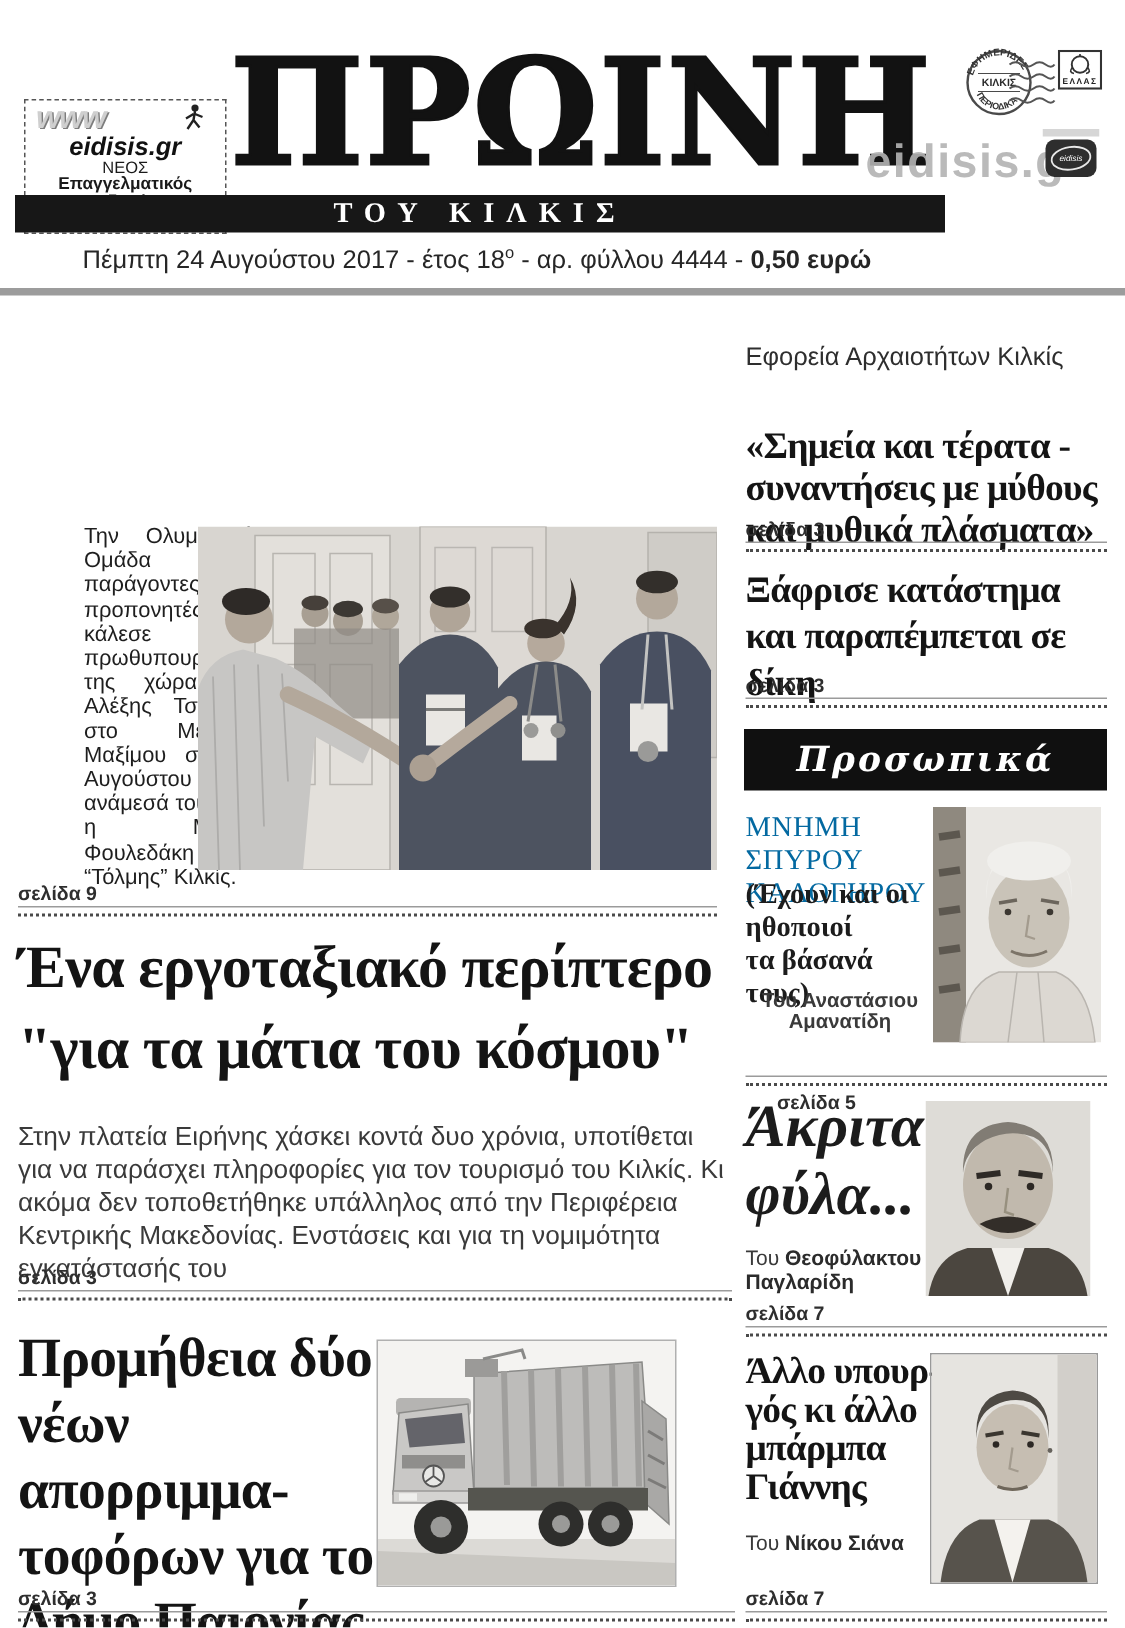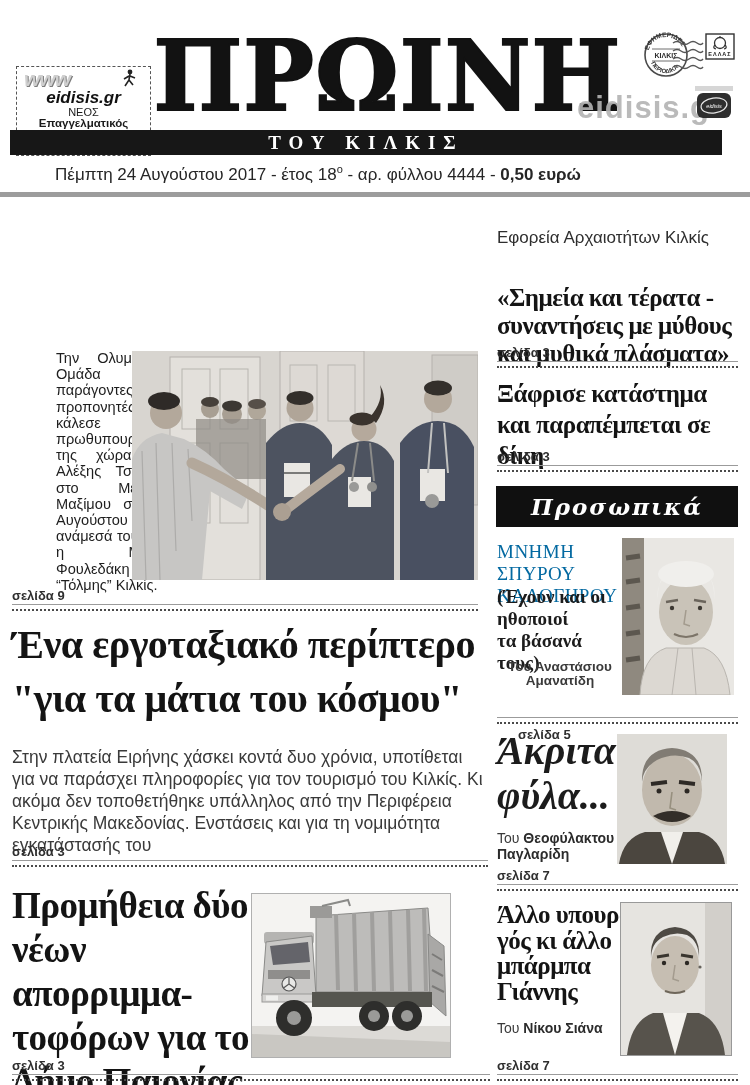--- a/index.html
+++ b/index.html
@@ -85,21 +85,21 @@
     <text x="15" y="23" font-size="5.5" font-weight="bold" fill="#222" text-anchor="middle" letter-spacing="1" font-family="Liberation Sans,sans-serif">ΕΛΛΑΣ</text>
   </svg>
 
   <svg class="abs" style="left:695px;top:86px;" width="38" height="33" viewBox="0 0 38 33">
     <rect x="0" y="0" width="38" height="5" fill="#d6d6d6"></rect>
     <rect x="2" y="7" width="34" height="25" rx="6" fill="#2e2e2e"></rect>
     <ellipse cx="19" cy="19.5" rx="13" ry="7.5" fill="none" stroke="#e8e8e8" stroke-width="1.2" transform="rotate(-8 19 19.5)"></ellipse>
     <text x="19" y="21.5" font-size="5.5" font-style="italic" fill="#fff" text-anchor="middle" font-family="Liberation Sans,sans-serif">eidisis</text>
   </svg>
 
-  <div id="band" class="abs" style="left:10px;top:130px;width:712px;height:25px;">ΤΟΥ ΚΙΛΚΙΣ</div>
+  <div id="band" class="abs" style="left:10px;top:130px;width:620px;height:25px;">ΤΟΥ ΚΙΛΚΙΣ</div>
   <div id="dateline" class="abs" style="left:0;top:163px;width:636px;">
     <span>Πέμπτη 24 Αυγούστου 2017 - έτος 18</span><sup style="font-size:11px;">ο</sup><span> - αρ. φύλλου 4444 - </span><b>0,50 ευρώ</b>
   </div>
   <div id="grayrule" class="abs" style="left:0;top:192px;width:750px;height:5px;"></div>
 
   <div class="abs" style="left:12px;top:350px;width:113px;height:230px;font-size:14.6px;line-height:16.2px;text-align:justify;color:#1e1e1e;margin-left:44px;">Την Ολυμπιακή Ομάδα Deaf, παράγοντες και προπονητές, κάλεσε ο πρωθυπουργός της χώρας κ. Αλέξης Τσίπρας στο Μέγαρο Μαξίμου στις 1 Αυγούστου 2017, ανάμεσά τους και η Μαρία Φουλεδάκη της “Τόλμης” Κιλκίς.</div>
 
   <svg class="abs photo" style="left:132px;top:351px;" width="346" height="229" viewBox="0 0 346 229">
     <rect width="346" height="229" fill="#d8d5d0"></rect>
     <rect x="38" y="6" width="90" height="223" fill="#e3e0db" stroke="#b5b2ad"></rect>

